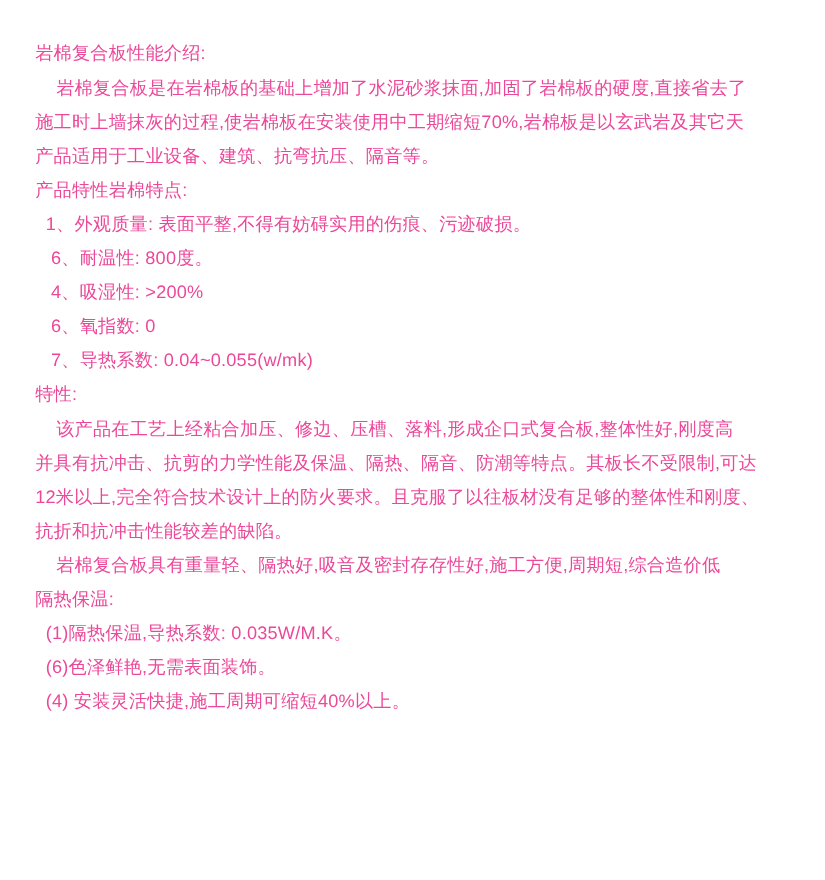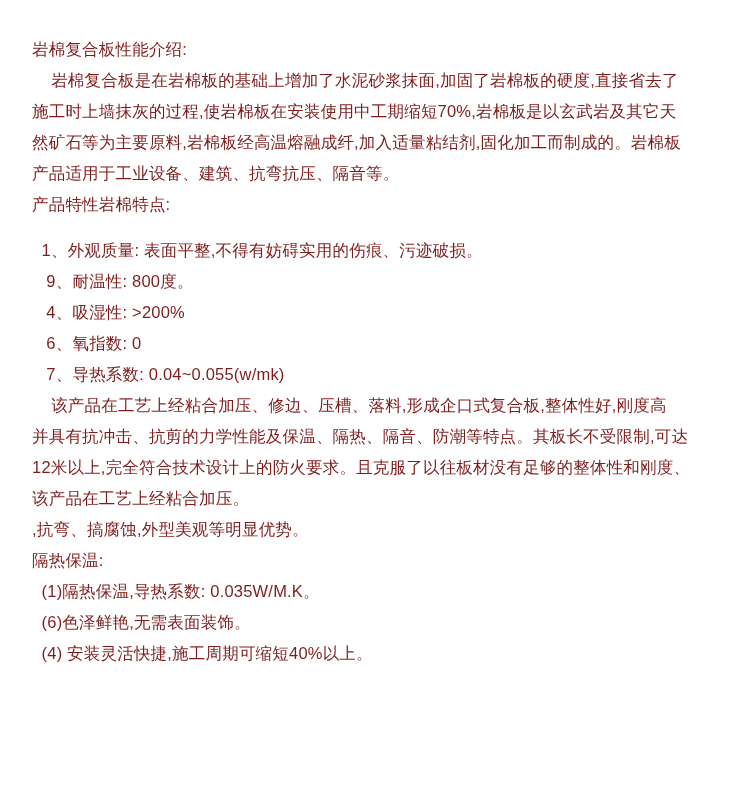--- a/index.html
+++ b/index.html
@@ -19,73 +19,75 @@
     height: 800px;
     box-sizing: border-box;
     padding: 34px 26px 10px 32px;
     overflow: hidden;
   }
   .doc-line {
     font-size: 16.5px;
     line-height: 31px;
     letter-spacing: 0.2px;
     white-space: pre;
-    color: #7f1d1d;
+    color: #ec4899;
   }
   .heading {
     margin-top: 0;
   }
   .para {
     text-indent: 0;
   }
   .block {
     margin: 0;
     padding: 0;
   }
-  .indent-1 { padding-left: 0px; margin-top: 15px; }
+  .indent-1 { padding-left: 0px; }
   .indent-2 { padding-left: 0px; }
 </style>
 </head>
 <body>
 
 <div class="page">
 
   <div class="block">
     <div class="doc-line heading">岩棉复合板性能介绍:</div>
   </div>
 
   <div class="block">
     <div class="doc-line para">    岩棉复合板是在岩棉板的基础上增加了水泥砂浆抹面,加固了岩棉板的硬度,直接省去了</div>
     <div class="doc-line para">施工时上墙抹灰的过程,使岩棉板在安装使用中工期缩短70%,岩棉板是以玄武岩及其它天</div>
-    <div class="doc-line para">然矿石等为主要原料,岩棉板经高温熔融成纤,加入适量粘结剂,固化加工而制成的。岩棉板</div>
     <div class="doc-line para">产品适用于工业设备、建筑、抗弯抗压、隔音等。</div>
   </div>
 
   <div class="block">
     <div class="doc-line heading">产品特性岩棉特点:</div>
   </div>
 
   <div class="block indent-1">
     <div class="doc-line">  1、外观质量: 表面平整,不得有妨碍实用的伤痕、污迹破损。</div>
-    <div class="doc-line">   9、耐温性: 800度。</div>
+    <div class="doc-line">   6、耐温性: 800度。</div>
     <div class="doc-line">   4、吸湿性: &gt;200%</div>
     <div class="doc-line">   6、氧指数: 0</div>
     <div class="doc-line">   7、导热系数: 0.04~0.055(w/mk)</div>
   </div>
 
+  <div class="block">
+    <div class="doc-line heading">特性:</div>
+  </div>
 
   <div class="block">
     <div class="doc-line para">    该产品在工艺上经粘合加压、修边、压槽、落料,形成企口式复合板,整体性好,刚度高</div>
     <div class="doc-line para">并具有抗冲击、抗剪的力学性能及保温、隔热、隔音、防潮等特点。其板长不受限制,可达</div>
     <div class="doc-line para">12米以上,完全符合技术设计上的防火要求。且克服了以往板材没有足够的整体性和刚度、</div>
-    <div class="doc-line para">该产品在工艺上经粘合加压。</div>
+    <div class="doc-line para">抗折和抗冲击性能较差的缺陷。</div>
   </div>
 
   <div class="block">
-    <div class="doc-line para">,抗弯、搞腐蚀,外型美观等明显优势。</div>
+    <div class="doc-line para">    岩棉复合板具有重量轻、隔热好,吸音及密封存存性好,施工方便,周期短,综合造价低</div>
   </div>
 
   <div class="block">
     <div class="doc-line heading">隔热保温:</div>
   </div>
 
   <div class="block indent-2">
     <div class="doc-line">  (1)隔热保温,导热系数: 0.035W/M.K。</div>
     <div class="doc-line">  (6)色泽鲜艳,无需表面装饰。</div>
     <div class="doc-line">  (4) 安装灵活快捷,施工周期可缩短40%以上。</div>

